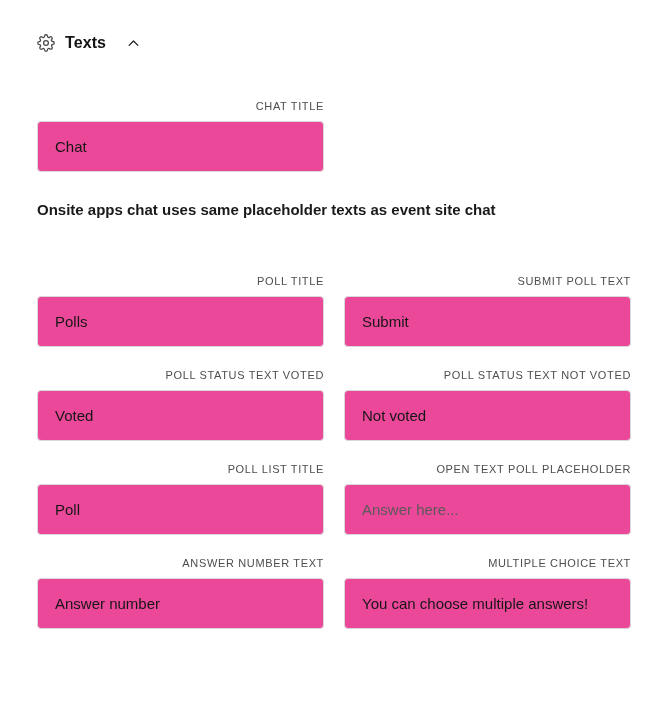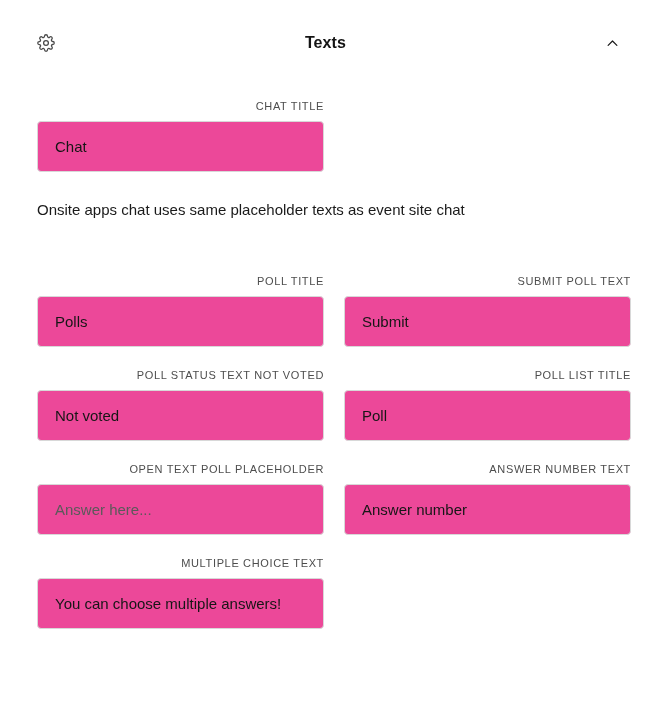--- a/index.html
+++ b/index.html
@@ -19,24 +19,23 @@
     width: 661px;
     height: 703px;
     box-sizing: border-box;
     padding: 0 37px;
   }
 
   
   .section-header {
     display: flex;
     align-items: center;
-    gap: 2px;
+    gap: 10px;
     padding-top: 30px;
     height: 26px;
-    justify-content: space-between;
   }
   .gear-icon {
     width: 18px;
     height: 18px;
     flex: 0 0 18px;
     display: block;
     color: #4a4a4a;
   }
   .section-title {
     font-size: 16px;
@@ -94,20 +93,21 @@
   }
   #chat-title-field { top: 100px; }
 
   .note {
     position: absolute;
     left: 37px;
     top: 200px;
     font-size: 15px;
     color: #1a1a1a;
     line-height: 20px;
+    font-weight: bold;
   }
 
   .grid {
     position: absolute;
     left: 37px;
     top: 275px;
     width: 594px;
     display: grid;
     grid-template-columns: 287px 287px;
     column-gap: 20px;
@@ -147,20 +147,24 @@
     <div class="grid-cell">
       <div class="field-label">POLL TITLE</div>
       <input class="text-input" type="text" value="Polls" style="">
     </div>
 
     <div class="grid-cell">
       <div class="field-label">SUBMIT POLL TEXT</div>
       <input class="text-input" type="text" value="Submit" style="">
     </div>
 
+    <div class="grid-cell">
+      <div class="field-label">POLL STATUS TEXT VOTED</div>
+      <input class="text-input" type="text" value="Voted" style="">
+    </div>
 
     <div class="grid-cell">
       <div class="field-label">POLL STATUS TEXT NOT VOTED</div>
       <input class="text-input" type="text" value="Not voted" style="">
     </div>
 
     <div class="grid-cell">
       <div class="field-label">POLL LIST TITLE</div>
       <input class="text-input" type="text" value="Poll" style="">
     </div>

